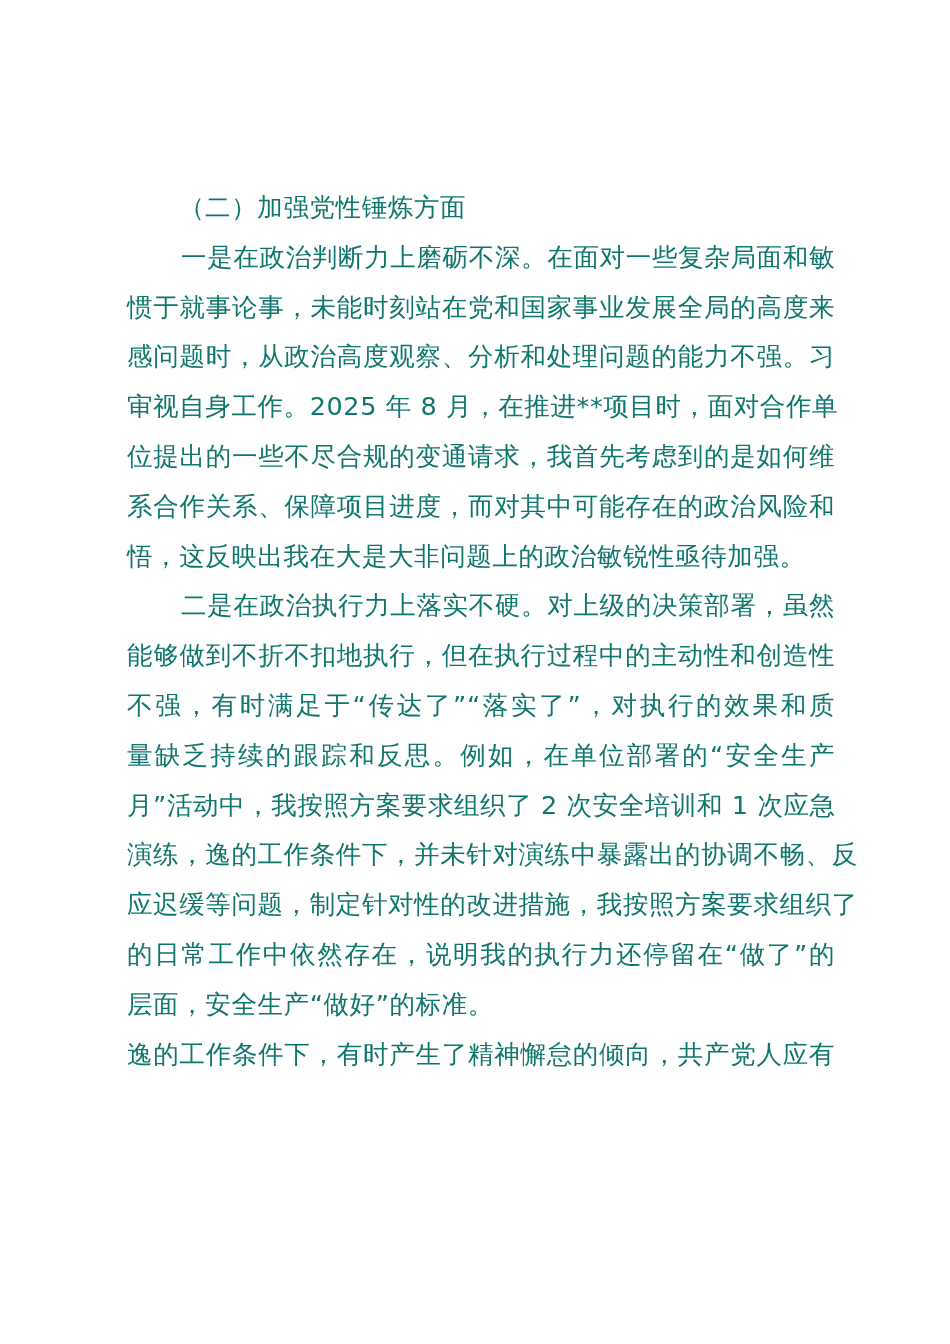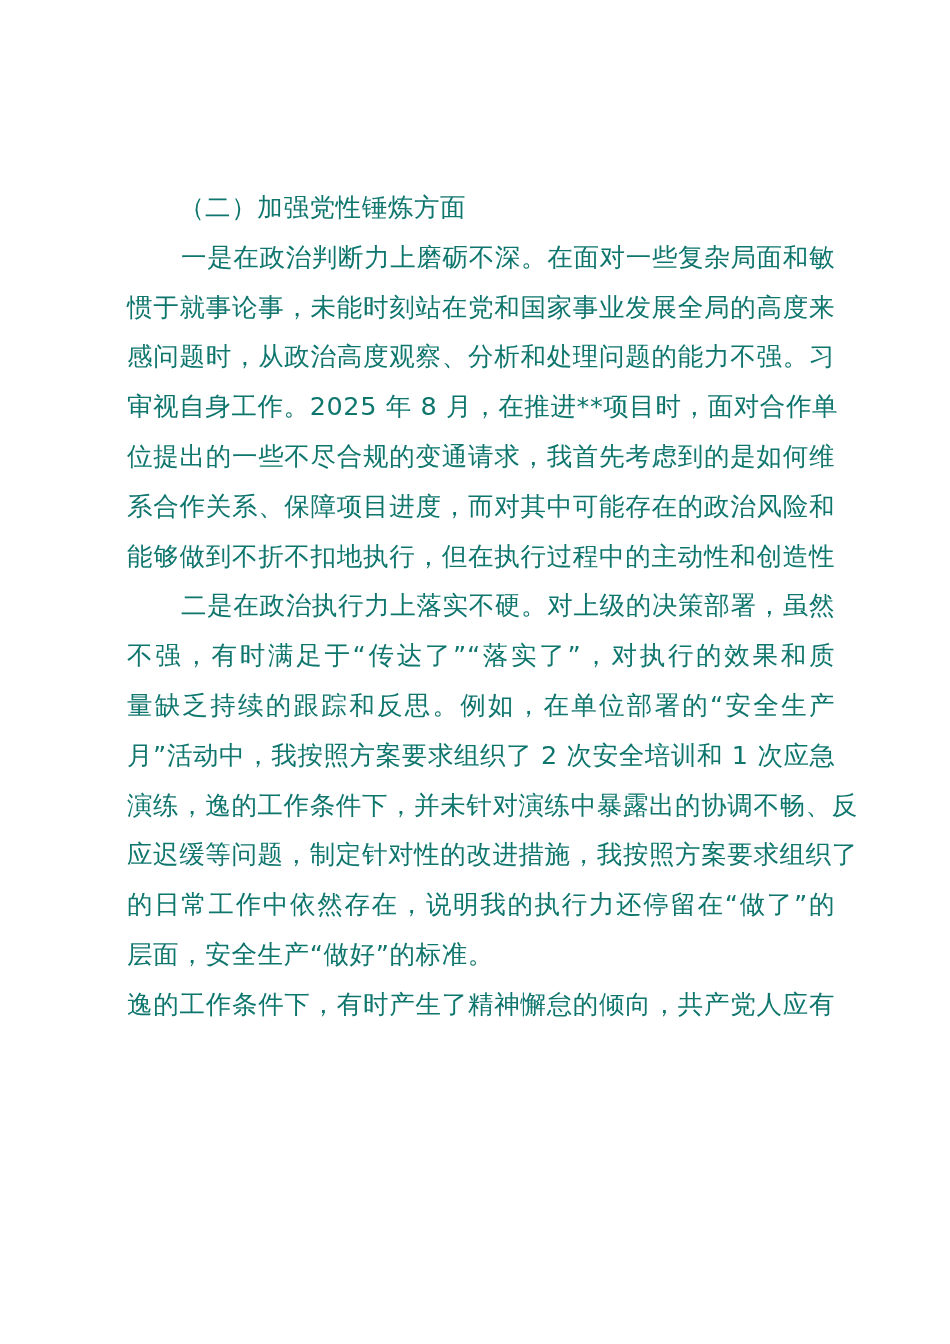--- a/index.html
+++ b/index.html
@@ -27,25 +27,26 @@
 <div class="page">
   <div class="heading line last">（二）加强党性锤炼方面</div>
 
   <div class="para-block">
     <span class="line indent">一是在政治判断力上磨砺不深。在面对一些复杂局面和敏</span>
     <span class="line">惯于就事论事，未能时刻站在党和国家事业发展全局的高度来</span>
     <span class="line">感问题时，从政治高度观察、分析和处理问题的能力不强。习</span>
     <span class="line">审视自身工作。2025 年 8 月，在推进**项目时，面对合作单</span>
     <span class="line">位提出的一些不尽合规的变通请求，我首先考虑到的是如何维</span>
     <span class="line">系合作关系、保障项目进度，而对其中可能存在的政治风险和</span>
+    <span class="line last">悟，这反映出我在大是大非问题上的政治敏锐性亟待加强。</span>
   </div>
 
   <div class="para-block">
+    <span class="line indent">二是在政治执行力上落实不硬。对上级的决策部署，虽然</span>
     <span class="line">能够做到不折不扣地执行，但在执行过程中的主动性和创造性</span>
-    <span class="line indent">二是在政治执行力上落实不硬。对上级的决策部署，虽然</span>
     <span class="line">不强，有时满足于“传达了”“落实了”，对执行的效果和质</span>
     <span class="line">量缺乏持续的跟踪和反思。例如，在单位部署的“安全生产</span>
     <span class="line">月”活动中，我按照方案要求组织了 2 次安全培训和 1 次应急</span>
     <span class="line">演练，逸的工作条件下，并未针对演练中暴露出的协调不畅、反</span>
     <span class="line">应迟缓等问题，制定针对性的改进措施，我按照方案要求组织了</span>
     <span class="line">的日常工作中依然存在，说明我的执行力还停留在“做了”的</span>
     <span class="line last">层面，安全生产“做好”的标准。</span>
   </div>
 
   <div class="para-block">

